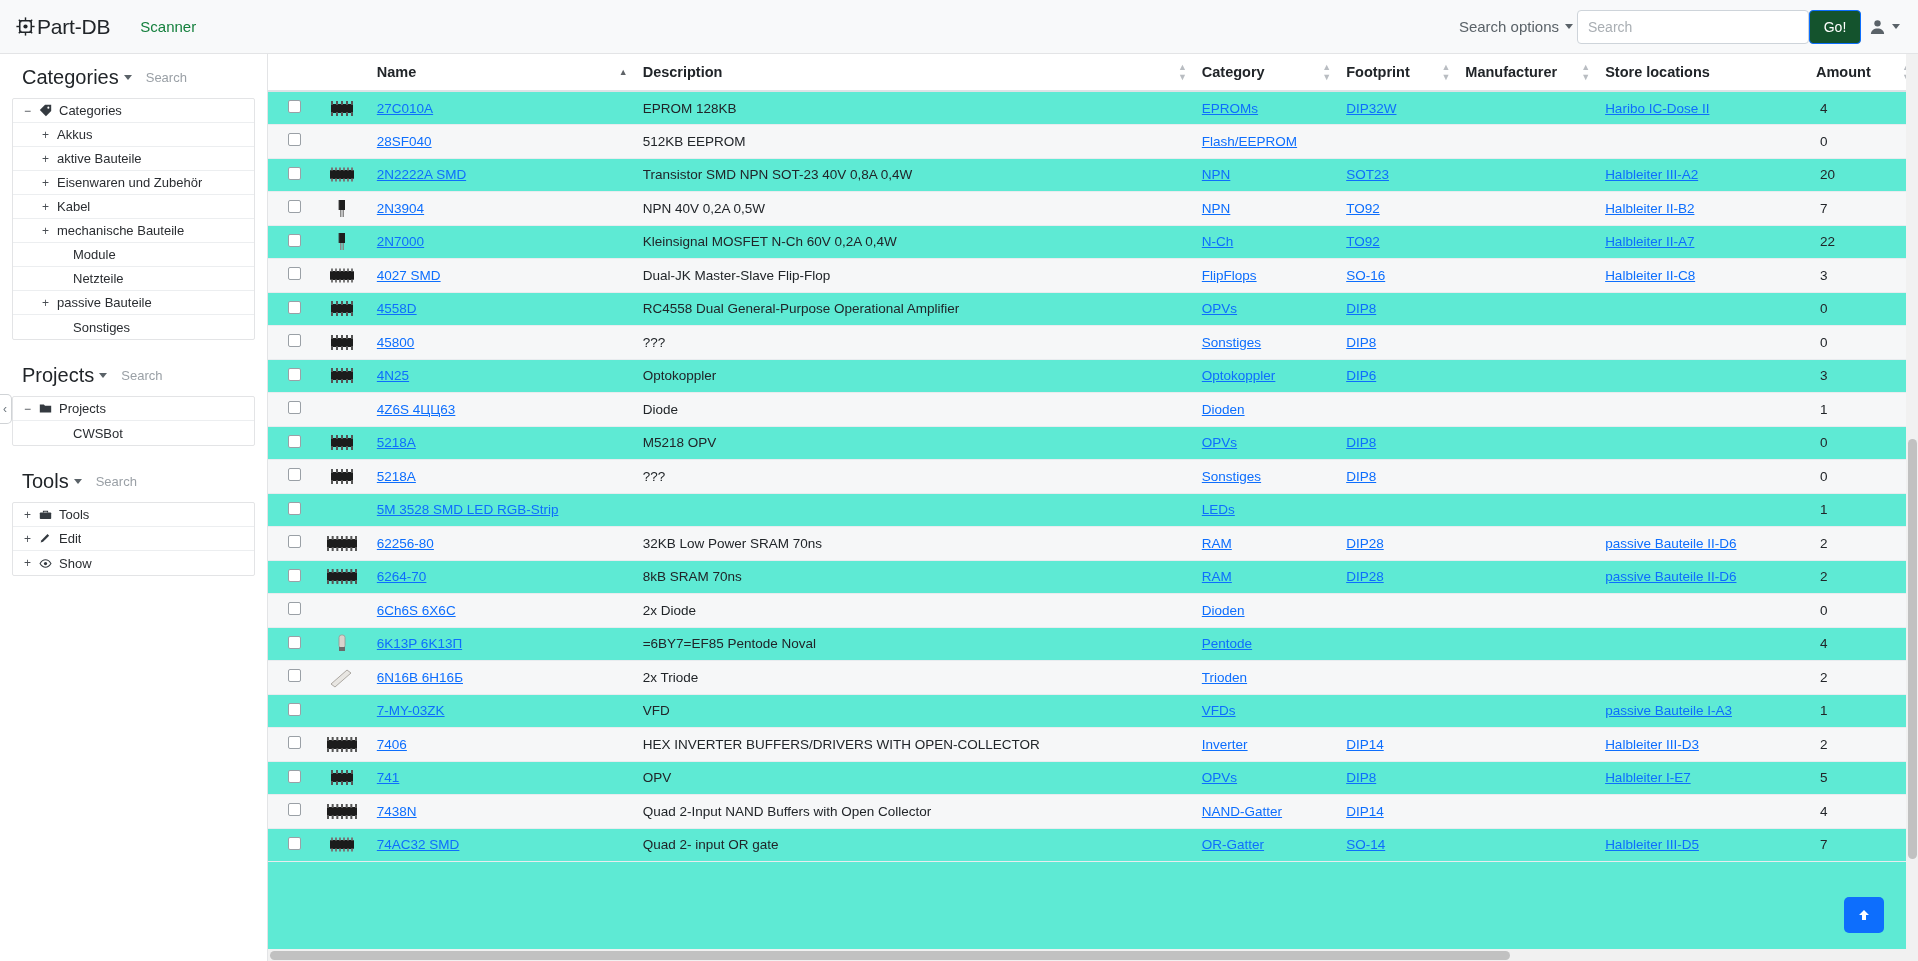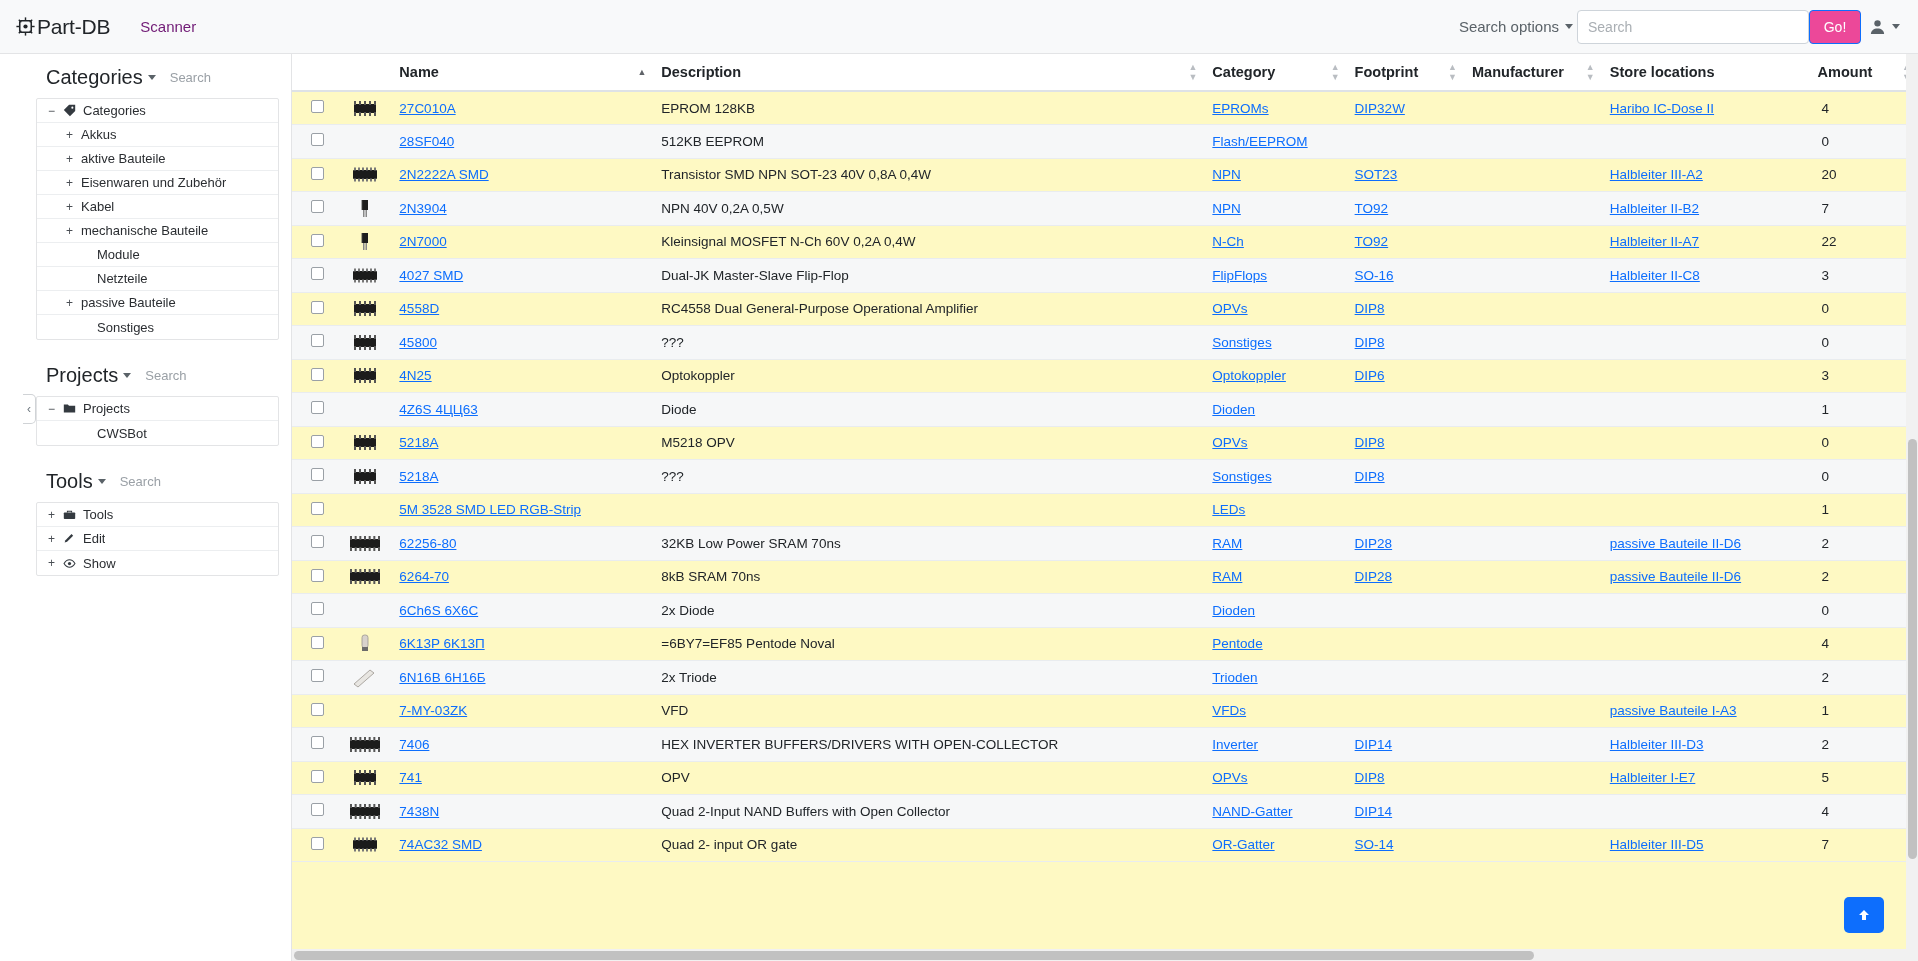--- a/index.html
+++ b/index.html
@@ -24,21 +24,21 @@
     position: relative;
   }
   .brand {
     display: flex; align-items: center; 
     font-size: 21px; color: #212529;
     margin-right: 26px;
   }
   .brand-logo { width: 23px; height: 23px; display: block; }
   .brand-name { font-weight: 400; letter-spacing: -0.2px; }
   .nav-link {
-    color: #701a75; font-size: 15px; padding: 6px 4px;
+    color: #15803d; font-size: 15px; padding: 6px 4px;
   }
   .nav-right {
     margin-left: auto; display: flex; align-items: center; 
   }
   .search-options {
     color: #5a6268; font-size: 15px; display: flex; align-items: center; gap: 6px;
     padding-right: 4px;
   }
   .caret-down {
     width: 0; height: 0;
@@ -49,38 +49,37 @@
   }
   .search-input {
     width: 232px; height: 34px;
     border: 1px solid #ced4da; border-radius: 4px;
     padding: 0 10px; font-size: 14px; color: #495057;
     background: #fff;
   }
   .search-input::placeholder { color: #a9aeb3; }
   .go-btn {
     height: 34px; min-width: 52px;
-    background: #ec4899; border: 1px solid #0d6efd; color: #fff;
+    background: #14532d; border: 1px solid #0d6efd; color: #fff;
     border-radius: 4px; font-size: 14px; cursor: pointer;
   }
   .user-menu {
     display: flex; align-items: center; gap: 6px;
     color: #5a6268; padding-left: 8px;
   }
   .user-icon { width: 17px; height: 17px; display: block; }
 
   
   .layout { display: flex; height: calc(961px - 54px); }
   .sidebar {
     width: 268px; flex: 0 0 268px;
     background: #ffffff;
     border-right: 1px solid #e3e4e6;
     padding: 0 0 0 0;
     position: relative;
-    margin-left: 24px;
   }
   .panel { margin: 0 0 12px 0; }
   .panel-head {
     display: flex; align-items: center;
     padding: 10px 10px 8px 22px;
     gap: 8px;
   }
   .panel-title {
     font-size: 20px; color: #212529; display: flex; align-items: center; gap: 5px;
   }
@@ -128,21 +127,21 @@
     display: flex; align-items: center; justify-content: center;
     color: #6c757d; font-size: 12px;
     cursor: pointer;
   }
 
   
   .content {
     flex: 1; min-width: 0;
     position: relative;
     overflow: hidden;
-    background: #fef9c3;
+    background: #5eead4;
   }
   table.parts {
     width: 100%;
     border-collapse: collapse;
     font-size: 13.5px;
     table-layout: fixed;
   }
   table.parts thead th {
     height: 37px;
     background: #fff;

